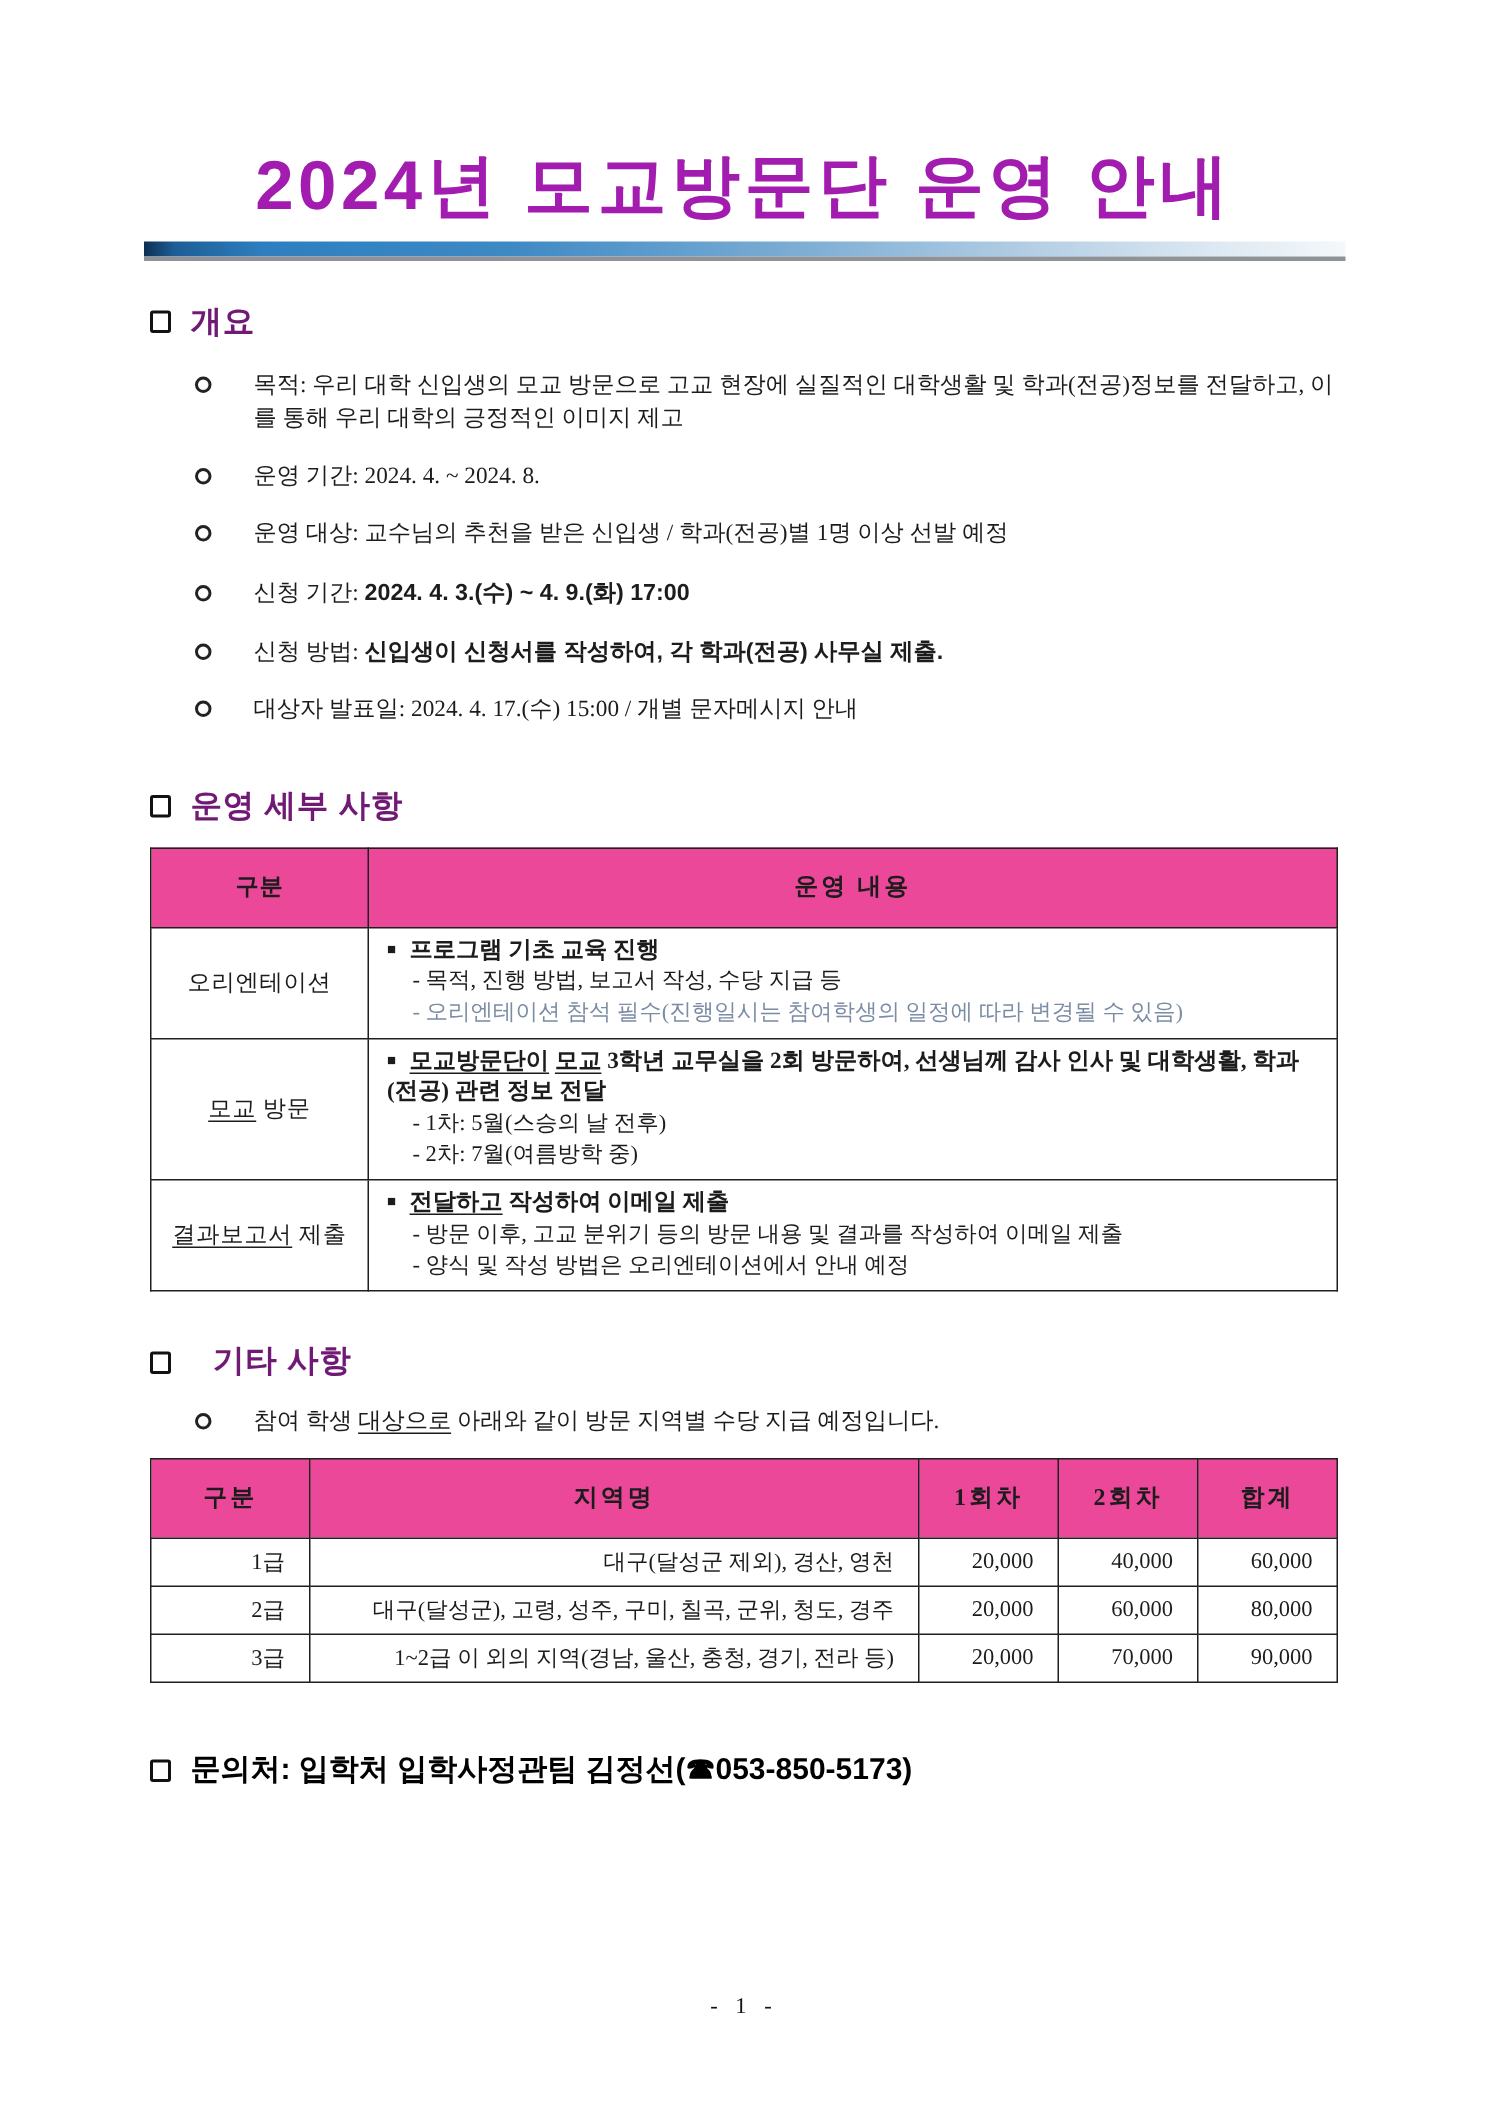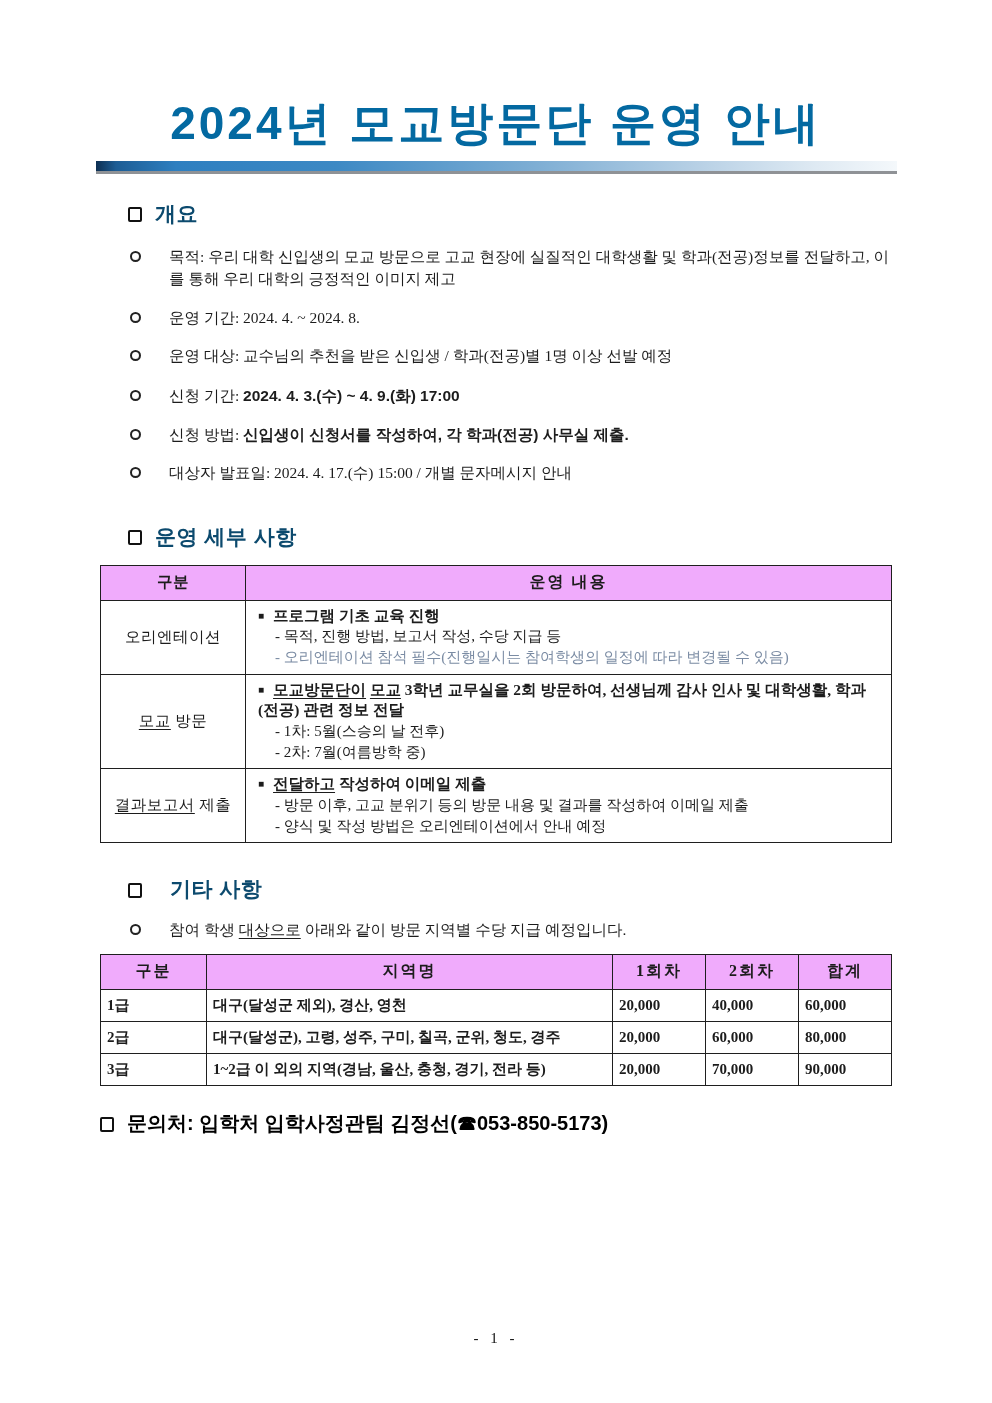--- a/index.html
+++ b/index.html
@@ -14,40 +14,39 @@
     overflow:hidden;
   }
   
   .title {
     padding-top:98px;
     text-align:center;
     font-family:"Liberation Sans", sans-serif;
     font-weight:800;
     font-size:46px;
     letter-spacing:3px;
-    color:#0369a1;
+    color:#a21caf;
     line-height:1.1;
   }
   .title-bar {
     margin:12px 95px 0 96px;
     height:13px;
     background:linear-gradient(to right,
       #0d2f52 0%, #1d5d95 2.5%, #2e7fc0 10%,
       #3d89c4 30%, #7eaed4 55%, #b7d0e5 75%,
       #dfeaf3 90%, #f4f8fb 100%);
     border-bottom:3px solid #8f9296;
   }
   
   .content { padding:0 100px; }
   .sec-head {
     display:flex; align-items:center; gap:13px;
     font-family:"Liberation Sans", sans-serif;
-    font-weight:800; font-size:21px; color:#0c4a6e;
+    font-weight:800; font-size:21px; color:#701a75;
     letter-spacing:0.5px;
-    margin-left:28px;
   }
   .sq-bullet {
     width:14px; height:15px;
     border:2.2px solid #111;
     border-radius:2px;
     flex:0 0 auto;
     margin-top:2px;
   }
   .item {
     display:flex; gap:28px;
@@ -62,37 +61,37 @@
     margin-top:5px;
     background:radial-gradient(circle at 35% 35%, #ffffff 55%, #d8d8d8 100%);
   }
   .item .txt { flex:1; }
   .b-sans { font-family:"Liberation Sans", sans-serif; font-weight:700; }
   .mt26 { margin-top:26px; }
   .mt18 { margin-top:18px; }
   .mt16 { margin-top:16px; }
   .mt50 { margin-top:50px; }
   .mt38 { margin-top:38px; }
-  .mt34 { margin-top:24px; }
+  .mt34 { margin-top:44px; }
   .mt32 { margin-top:32px;gap:28px; }
   .mt14 { margin-top:14px; }
   .mt12 { margin-top:12px; }
   
   table {
     width:100%;
     border-collapse:collapse;
     border:1.6px solid #1f1f1f;
   }
   th, td { border:1.2px solid #1f1f1f; }
   th {
-    background:#f0abfc;
+    background:#ec4899;
     font-weight:700;
     font-size:16px;
     letter-spacing:2px;
-    height:35px;
+    height:53px;
     text-align:center;
   }
   .t1 .cat {
     width:145px;
     text-align:center;
     vertical-align:middle;
     font-size:15.5px;
     letter-spacing:0.5px;
   }
   .t1 .cell { padding:5px 12px 6px 12px; vertical-align:top; }
@@ -110,24 +109,23 @@
   .sub-line {
     padding-left:17px;
     font-size:15px;
     line-height:1.32;
     margin-top:1px;
   }
   .muted { color:#7b8ca4; }
   .u { text-decoration:underline; text-underline-offset:3px; text-decoration-thickness:1px; }
   .t2 td {
     height:32px;
-    text-align:left;
+    text-align:right;
     font-size:15px;
-    padding:2px 6px;
-    font-weight:bold;
+    padding:2px 16px;
   }
   .t2 .c-grade { width:106px; }
   .t2 .c-region { width:406px; }
   .t2 .c-r1 { width:93px; }
   .t2 .c-r2 { width:93px; }
   
   .contact {
     display:flex; align-items:center; gap:13px;
     font-family:"Liberation Sans", sans-serif;
     font-weight:800; font-size:20px; color:#000;

